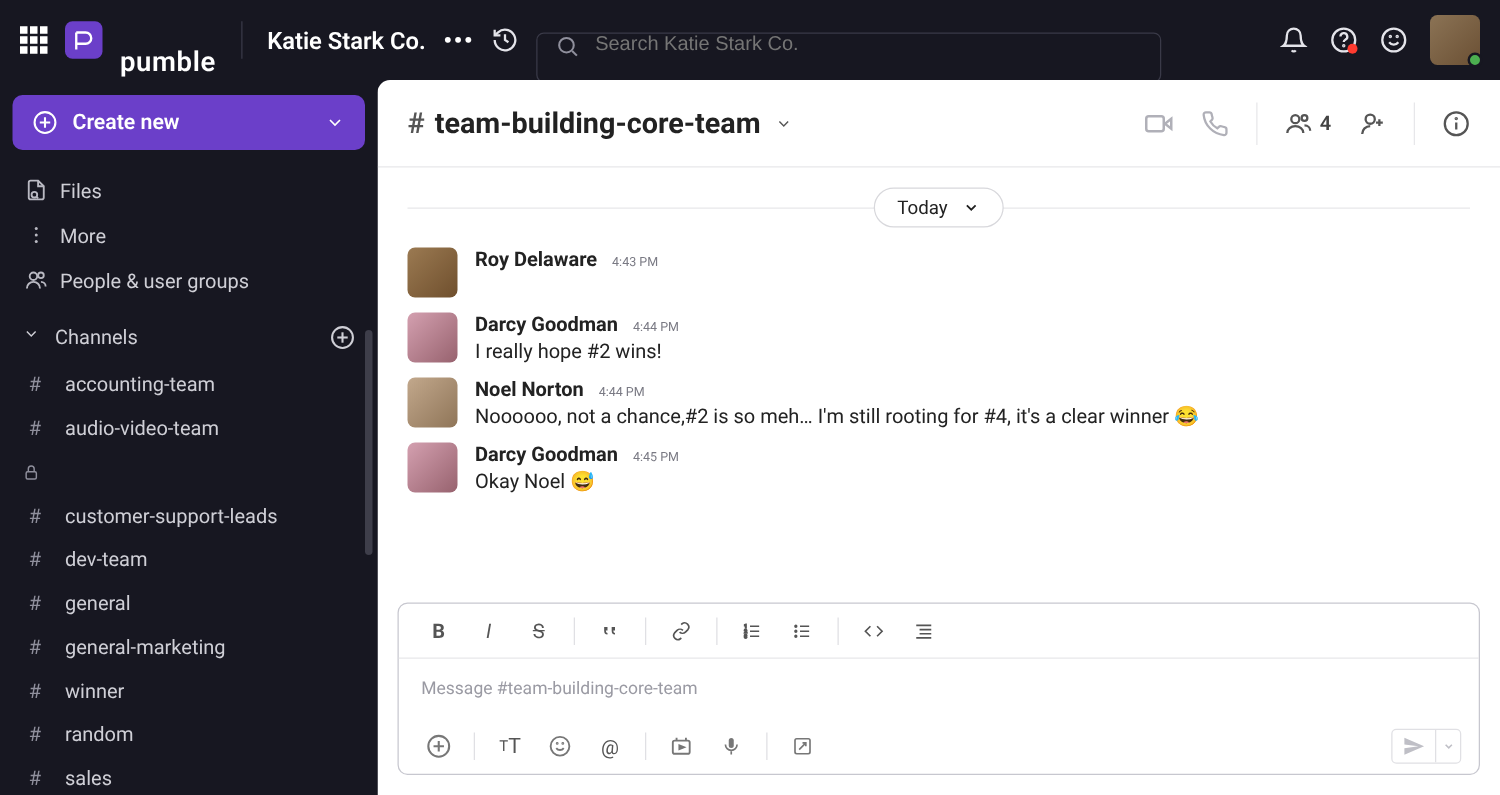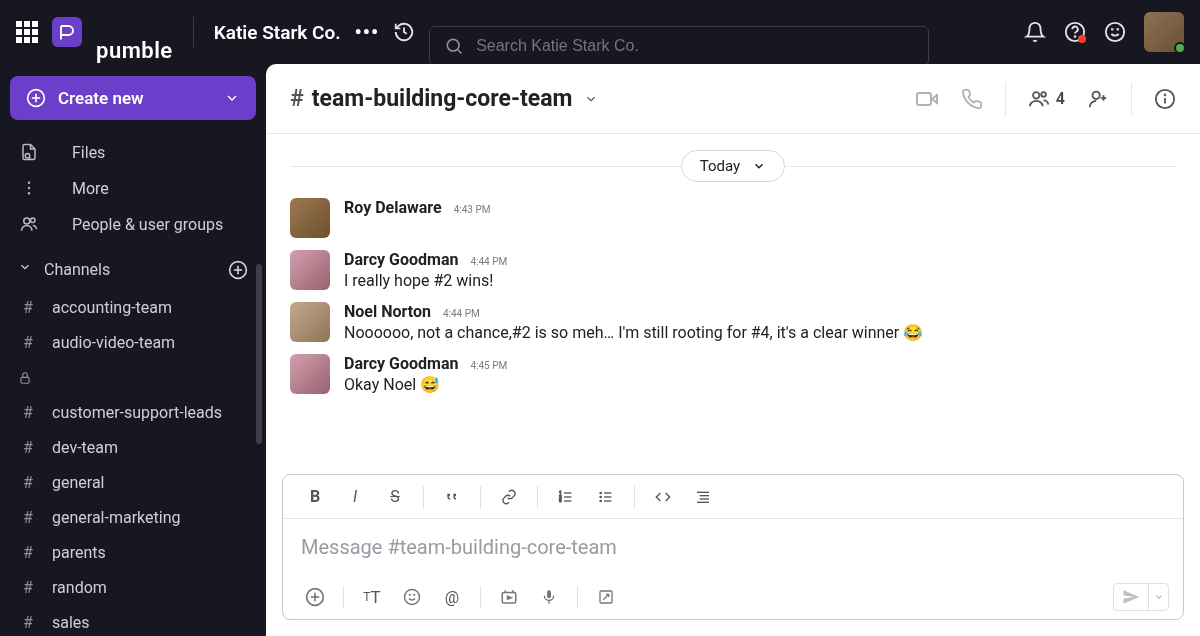--- a/index.html
+++ b/index.html
@@ -27,48 +27,48 @@
     width: 30px; height: 30px; border-radius: 6px; background: #6b3fc9;
     display:flex;align-items:center;justify-content:center;font-weight:bold;font-size:18px;
   }
   .logo-text { font-size: 22px; font-weight: 600; letter-spacing: 0.5px; margin-top: 37px; }
   .vline { width:1px; height:30px; background:#3a3a48; margin: 0 6px;}
   .workspace-name { font-size: 19px; font-weight: 600; }
   .triple-dot { font-size:20px; font-weight:bold; letter-spacing:1px; cursor:pointer;}
   .history-icon { width:22px;height:22px; cursor:pointer;}
   .search-wrap {
     flex: 1; max-width: 500px; height: 40px; border:1px solid #3a3a48; border-radius: 6px;
-    display:flex; align-items:center; padding:0 14px; gap:12px; color:#8f8f9c;margin-top:28px;
+    display:flex; align-items:flex-start; padding:0 14px; gap:12px; color:#8f8f9c;margin-top:28px;
   }
   .search-wrap input { background:transparent; border:none; outline:none; color:#8f8f9c; font-size:16px; flex:1;}
   .top-icons { display:flex; align-items:center; gap:18px; margin-left:auto;}
   .top-icons > * { cursor:pointer; position:relative;}
   .help-dot::after{content:'';position:absolute;bottom:0;right:0;width:8px;height:8px;border-radius:50%;background:#ff3b30;}
   .avatar-img {
     width: 40px; height: 40px; border-radius: 6px; background: linear-gradient(135deg,#8b7355,#6b5034);
     position:relative;
   }
   .presence-dot{position:absolute;bottom:-2px;right:-2px;width:12px;height:12px;border-radius:50%;background:#4caf50;border:2px solid #171721;}
 
   
   .layout { display:flex; height: calc(636px - 64px); }
 
   
   .sidebar {
-    width: 266px; background:#171721; display:flex; flex-direction:column; position:relative;
+    width: 302px; background:#171721; display:flex; flex-direction:column; position:relative;
   }
   .create-btn {
     margin: 12px 10px 14px 10px; height: 44px; border-radius: 8px; background:#6b3fc9;
     display:flex; align-items:center; padding:0 16px; gap:12px; font-size:17px; font-weight:600;
     cursor:pointer; justify-content: flex-start;
   }
   .create-btn .chev { margin-left:auto; }
   .nav-list { list-style:none; padding: 0 10px; }
   .nav-list li {
-    display:flex; align-items:center; gap:32px; height:36px; font-size:16px; color:#cfcfd6;
+    display:flex; align-items:center; gap:8px; height:36px; font-size:16px; color:#cfcfd6;
     padding: 0 8px; cursor:pointer; border-radius:4px;
   }
   .nav-icon-box { width:22px; display:flex; justify-content:center; color:#b9b9c2;}
   .section-head {
     display:flex; padding: 18px 18px 10px 18px; color:#cfcfd6; font-size:16px; gap:12px;
   }
   .section-head .plus { margin-left:auto; cursor:pointer;}
   .channels { list-style:none; padding:0 10px; max-height:320px; }
   .channels li {
     display:flex; align-items:center; gap:14px; height:35px; font-size:16px; color:#cfcfd6;
@@ -109,21 +109,21 @@
 
   
   .composer {
     margin: 0 16px 16px 16px; border:1px solid #c7c7cf; border-radius:8px; background:#fff;
   }
   .toolbar-row{
     display:flex; align-items:center; height:44px; padding:0 14px; border-bottom:1px solid #e7e7ea; gap:4px;
   }
   .tb { width:36px; height:30px; display:flex;align-items:center;justify-content:center; color:#555; cursor:pointer; font-size:16px; border-radius:4px;}
   .tb-sep{ width:1px; height:22px; background:#e0e0e4; margin:0 6px;}
-  .composer-input { padding:16px 18px; font-size:20px; color:#9a9aa3; min-height:48px; }
+  .composer-input { padding:16px 18px; font-size:14px; color:#9a9aa3; min-height:48px; }
   .composer-bottom{
     display:flex; align-items:center; height:44px; padding:0 14px; gap:4px;
   }
   .send-group{ margin-left:auto; display:flex; align-items:center; border:1px solid #e0e0e4; border-radius:4px; overflow:hidden;}
   .send-btn{ width:34px;height:26px; display:flex;align-items:center;justify-content:center; color:#bfbfc6; cursor:pointer;}
   .send-chev{ width:20px;height:26px; display:flex;align-items:center;justify-content:center; color:#bfbfc6; cursor:pointer; border-left:1px solid #e0e0e4;}
 
   svg { display:block; }
 </style>
 </head>
@@ -281,21 +281,21 @@
         <li>
           <span class="hash">#</span>
           <span>general</span>
         </li>
         <li>
           <span class="hash">#</span>
           <span>general-marketing</span>
         </li>
         <li>
           <span class="hash">#</span>
-          <span>parents</span>
+          <span>winner</span>
         </li>
         <li>
           <span class="hash">#</span>
           <span>random</span>
         </li>
         <li>
           <span class="hash">#</span>
           <span>sales</span>
         </li>
       </ul>

